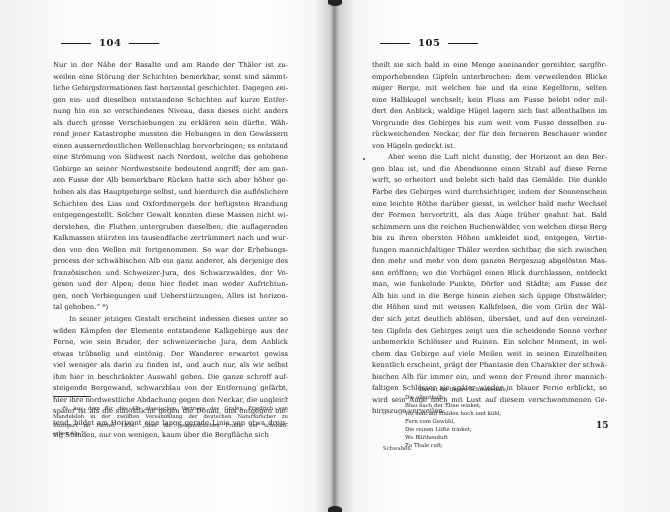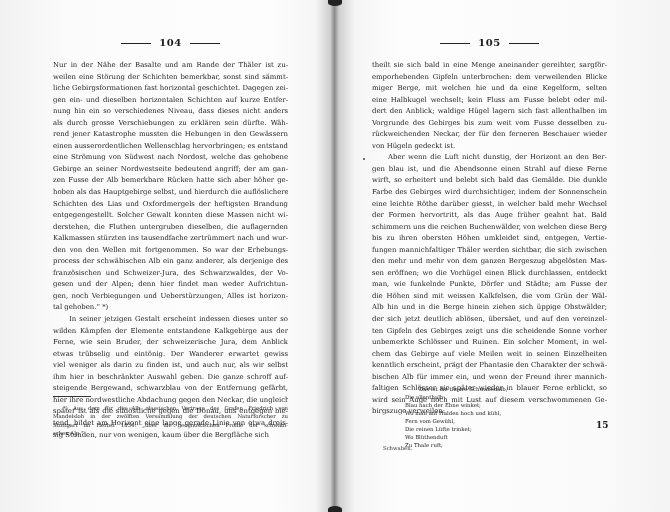--- a/index.html
+++ b/index.html
@@ -17,21 +17,21 @@
   .corner { position: absolute; width: 14px; height: 6px; background: #222; border-radius: 0 0 50% 50%; }
   .corner.top { left: 328px; top: 0; }
   .corner.bottom { left: 328px; bottom: 0; border-radius: 50% 50% 0 0; }
   .page {
     position: absolute; top: 0; height: 512px;
   }
   .page.left { left: 53px; width: 235px; }
   .page.right { left: 372px; width: 235px; }
   .pageno {
     position: absolute; top: 37px; left: 0; width: 100%;
-    text-align: center; font-size: 10px; font-weight: bold;
+    font-size: 10px; font-weight: bold;
     letter-spacing: 0.5px;
   }
   .pageno .dash { display: inline-block; width: 30px; height: 1px; background: #222; vertical-align: middle; margin: 0 8px; }
   .body-text {
     position: absolute; top: 60px; left: 0; width: 235px;
     font-size: 6.9px; line-height: 11.55px;
     text-align: justify;
   }
   .body-text .line { display: block; text-align: justify; text-align-last: justify; white-space: nowrap; overflow: hidden; }
   .body-text .line.last { text-align-last: left; }
@@ -68,21 +68,21 @@
   <div class="corner bottom"></div>
 
   <div class="page left">
     <div class="pageno">
       <span class="dash"></span><span>104</span><span class="dash"></span>
     </div>
     <div class="body-text" id="left-body">
         <span class="line">Nur in der Nähe der Basalte und am Rande der Thäler ist zu-</span>
         <span class="line">weilen eine Störung der Schichten bemerkbar, sonst sind sämmt-</span>
         <span class="line">liche Gebirgsformationen fast horizontal geschichtet. Dagegen zei-</span>
-        <span class="line">gen ein- und dieselben horizontalen Schichten auf kurze Entfer-</span>
+        <span class="line">gen ein- und dieselben entstandene Schichten auf kurze Entfer-</span>
         <span class="line">nung hin ein so verschiedenes Niveau, dass dieses nicht anders</span>
         <span class="line">als durch grosse Verschiebungen zu erklären sein dürfte. Wäh-</span>
         <span class="line">rend jener Katastrophe mussten die Hebungen in den Gewässern</span>
         <span class="line">einen ausserordentlichen Wellenschlag hervorbringen; es entstand</span>
         <span class="line">eine Strömung von Südwest nach Nordost, welche das gehobene</span>
         <span class="line">Gebirge an seiner Nordwestseite bedeutend angriff; der am gan-</span>
         <span class="line">zen Fusse der Alb bemerkbare Rücken hatte sich aber höher ge-</span>
         <span class="line">hoben als das Hauptgebirge selbst, und hierdurch die auflöslicheren</span>
         <span class="line">Schichten des Lias und Oxfordmergels der heftigsten Brandung</span>
         <span class="line">entgegengestellt. Solcher Gewalt konnten diese Massen nicht wi-</span>
@@ -133,22 +133,22 @@
         <span class="line">wirft, so erheitert und belebt sich bald das Gemälde. Die dunkle</span>
         <span class="line">Farbe des Gebirges wird durchsichtiger, indem der Sonnenschein</span>
         <span class="line">eine leichte Röthe darüber giesst, in welcher bald mehr Wechsel</span>
         <span class="line">der Formen hervortritt, als das Auge früher geahnt hat. Bald</span>
         <span class="line">schimmern uns die reichen Buchenwälder, von welchen diese Berge</span>
         <span class="line">bis zu ihren obersten Höhen umkleidet sind, entgegen, Vertie-</span>
         <span class="line">fungen mannichfaltiger Thäler werden sichtbar, die sich zwischen</span>
         <span class="line">den mehr und mehr von dem ganzen Bergeszug abgelösten Mas-</span>
         <span class="line">sen eröffnen; wo die Vorhügel einen Blick durchlassen, entdeckt</span>
         <span class="line">man, wie funkelnde Punkte, Dörfer und Städte; am Fusse der</span>
+        <span class="line">Alb hin und in die Berge hinein ziehen sich üppige Obstwälder;</span>
         <span class="line">die Höhen sind mit weissen Kalkfelsen, die vom Grün der Wäl-</span>
-        <span class="line">Alb hin und in die Berge hinein ziehen sich üppige Obstwälder;</span>
         <span class="line">der sich jetzt deutlich ablösen, übersäet, und auf den vereinzel-</span>
         <span class="line">ten Gipfeln des Gebirges zeigt uns die scheidende Sonne vorher</span>
         <span class="line">unbemerkte Schlösser und Ruinen. Ein solcher Moment, in wel-</span>
         <span class="line">chem das Gebirge auf viele Meilen weit in seinen Einzelheiten</span>
         <span class="line">kenntlich erscheint, prägt der Phantasie den Charakter der schwä-</span>
         <span class="line">bischen Alb für immer ein, und wenn der Freund ihrer mannich-</span>
         <span class="line">faltigen Schlösser sie später wieder in blauer Ferne erblickt, so</span>
         <span class="line">wird sein Auge noch mit Lust auf diesem verschwommenen Ge-</span>
         <span class="line last">birgszuge verweilen:</span>
       </div>

